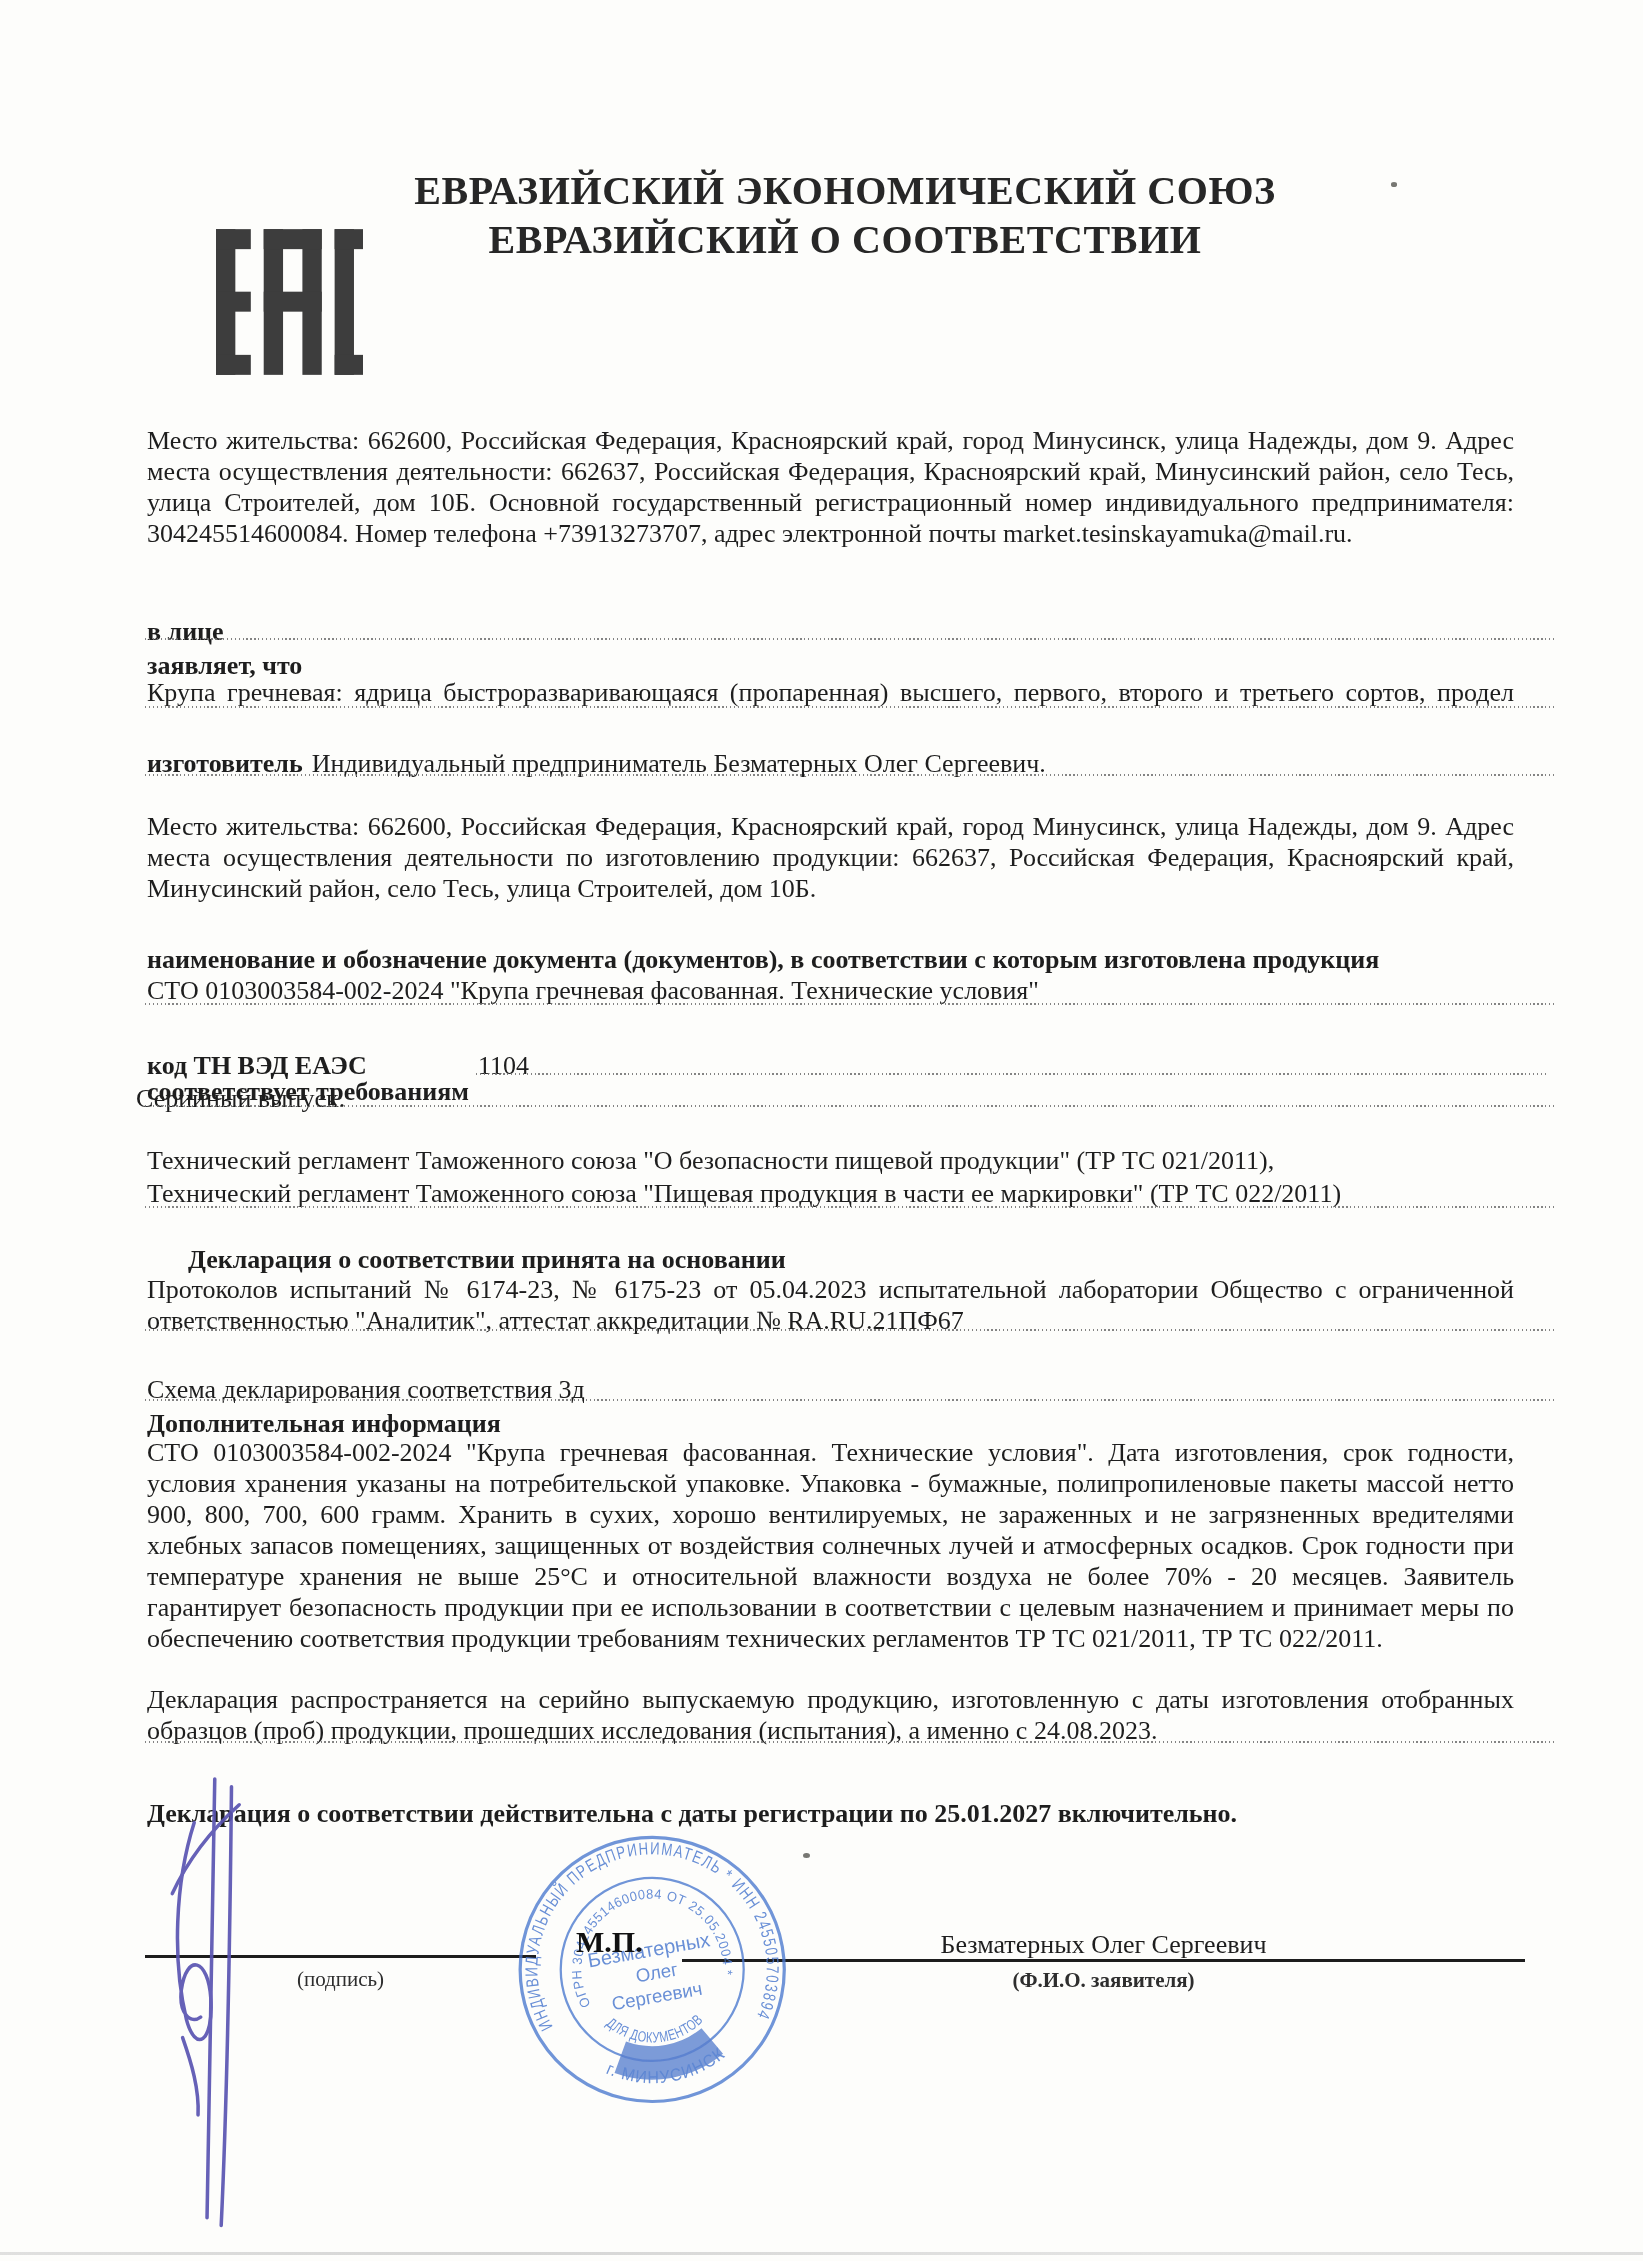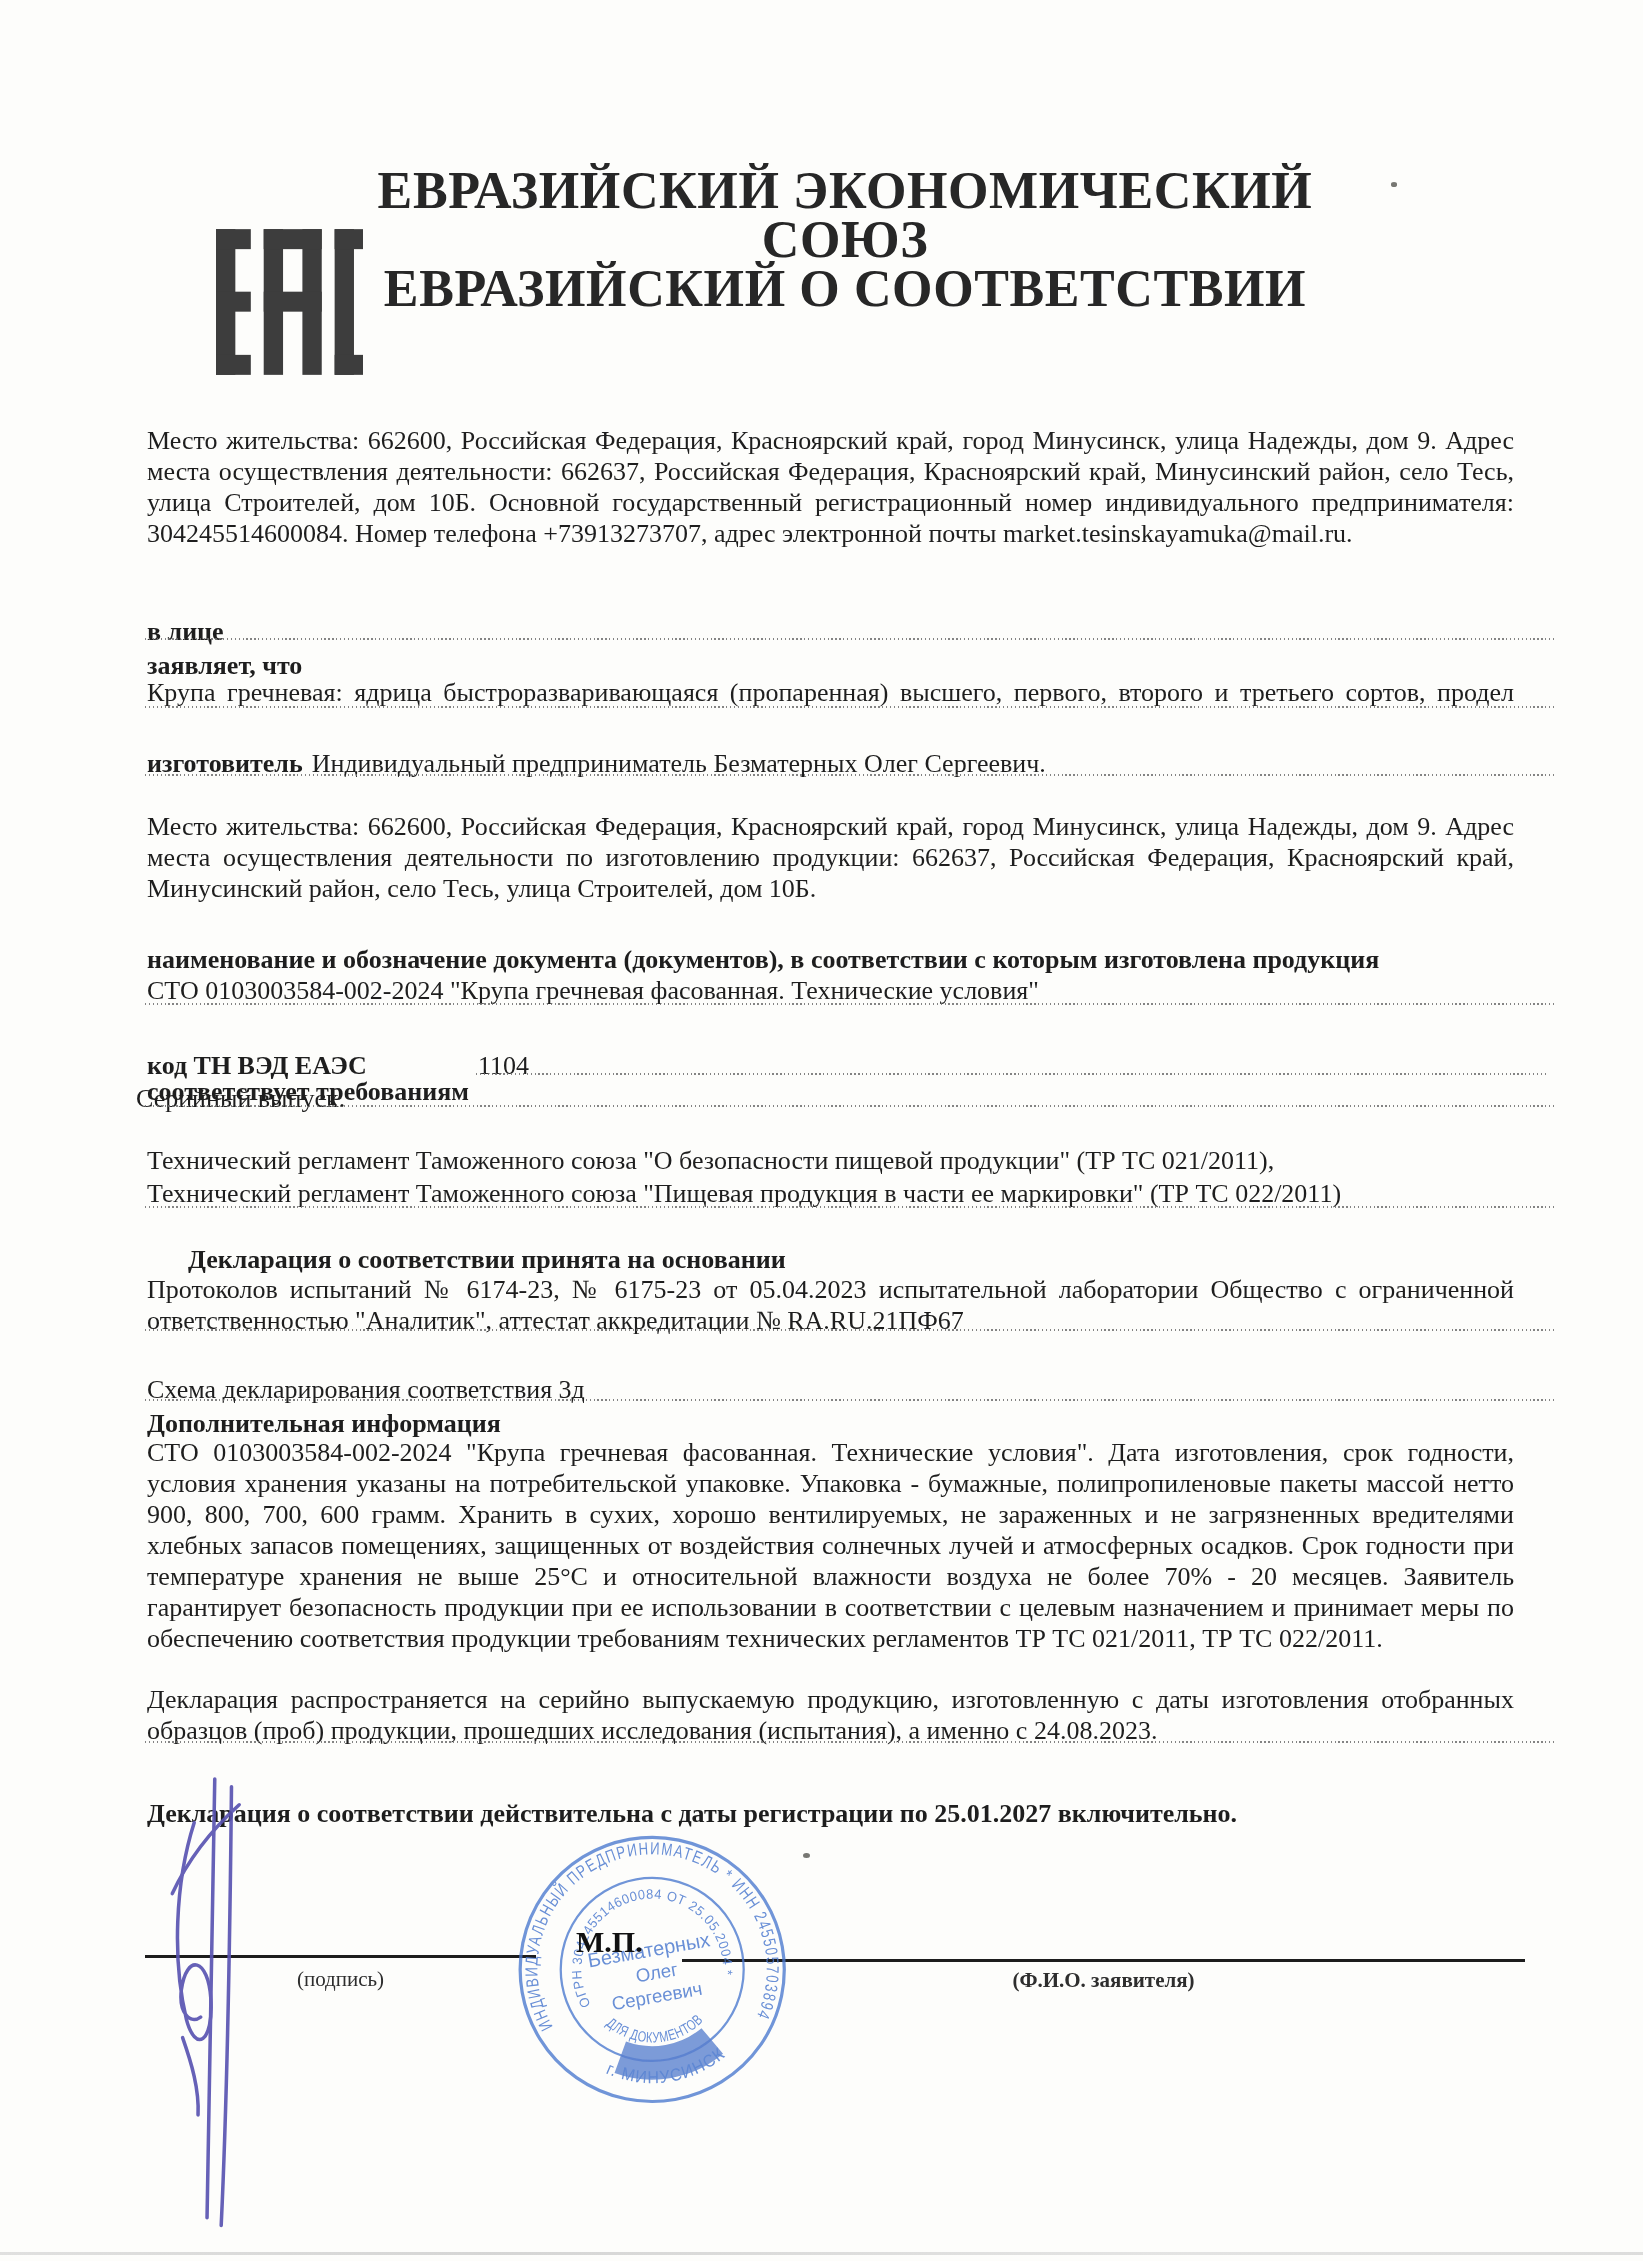--- a/index.html
+++ b/index.html
@@ -12,21 +12,21 @@
     color:#1e1e1e;
   }
   .abs{position:absolute;}
   .par{font-size:26px;line-height:31px;}
   .just{text-align:justify;}
   .stretch{text-align:justify;text-align-last:justify;}
   .b{font-weight:bold;}
   .lbl{font-weight:bold;margin-right:9px;}
   .title{
     left:342px;top:166px;width:1006px;
-    text-align:center;font-weight:bold;font-size:52px;line-height:49px;
+    text-align:center;font-weight:bold;font-size:40px;line-height:49px;
     color:#272727;letter-spacing:0.6px;
   }
   .dotline{
     height:1.9px;
     background-image:repeating-linear-gradient(90deg,#6e6e6e 0 1.3px,transparent 1.3px 3.9px);
     opacity:.85;
   }
   .solidline{background:#1d1d1d;height:2.6px;}
   .caption{font-size:21px;color:#2e2e2e;text-align:center;}
   .fio-name{font-size:26px;text-align:center;color:#1e1e1e;}
@@ -114,20 +114,21 @@
   <div class="abs par just" style="left:147px;top:1437px;width:1367px;">СТО 0103003584-002-2024 "Крупа гречневая фасованная. Технические условия". Дата изготовления, срок годности, условия хранения указаны на потребительской упаковке. Упаковка - бумажные, полипропиленовые пакеты массой нетто 900, 800, 700, 600 грамм. Хранить в сухих, хорошо вентилируемых, не зараженных и не загрязненных вредителями хлебных запасов помещениях, защищенных от воздействия солнечных лучей и атмосферных осадков. Срок годности при температуре хранения не выше 25°С и относительной влажности воздуха не более 70% - 20 месяцев. Заявитель гарантирует безопасность продукции при ее использовании в соответствии с целевым назначением и принимает меры по обеспечению соответствия продукции требованиям технических регламентов ТР ТС 021/2011, ТР ТС 022/2011.</div>
   <div class="abs par just" style="left:147px;top:1684px;width:1367px;">Декларация распространяется на серийно выпускаемую продукцию, изготовленную с даты изготовления отобранных образцов (проб) продукции, прошедших исследования (испытания), а именно с 24.08.2023.</div>
   <div class="abs dotline" style="left:145px;top:1741px;width:1412px;"></div>
 
   <div class="abs par b" style="left:147px;top:1798px;width:1367px;">Декларация о соответствии действительна с даты регистрации по 25.01.2027 включительно.</div>
 
   <div class="abs speck" style="left:803px;top:1853px;width:7px;height:5.2px;"></div>
 
   <div class="abs solidline" style="left:145px;top:1955px;width:391px;"></div>
   <div class="abs solidline" style="left:682px;top:1959px;width:843px;"></div>
+  <div class="abs fio-name" style="left:682px;top:1930px;width:843px;">Безматерных Олег Сергеевич</div>
   <div class="abs caption" style="left:145px;top:1967px;width:391px;">(подпись)</div>
   <div class="abs caption" style="left:682px;top:1968px;width:843px;font-weight:bold;">(Ф.И.О. заявителя)</div>
   <div class="abs mp" style="left:576px;top:1925px;">М.П.</div>
 
   <svg class="abs stamp-svg" style="left:504px;top:1829px;" width="299" height="286" viewBox="0 0 464 444">
     <defs>
       <path id="ringTop" d="M 63 279 A 178 178 0 1 1 366 332"></path>
       <path id="ringBottom" d="M 124 359 A 176 176 0 0 0 336 359"></path>
       <path id="innerTop" d="M 126.6 255.6 A 110 110 0 1 1 333.4 255.6"></path>
       <path id="innerBottom" d="M 144 290 A 110 110 0 0 0 316 290"></path>

